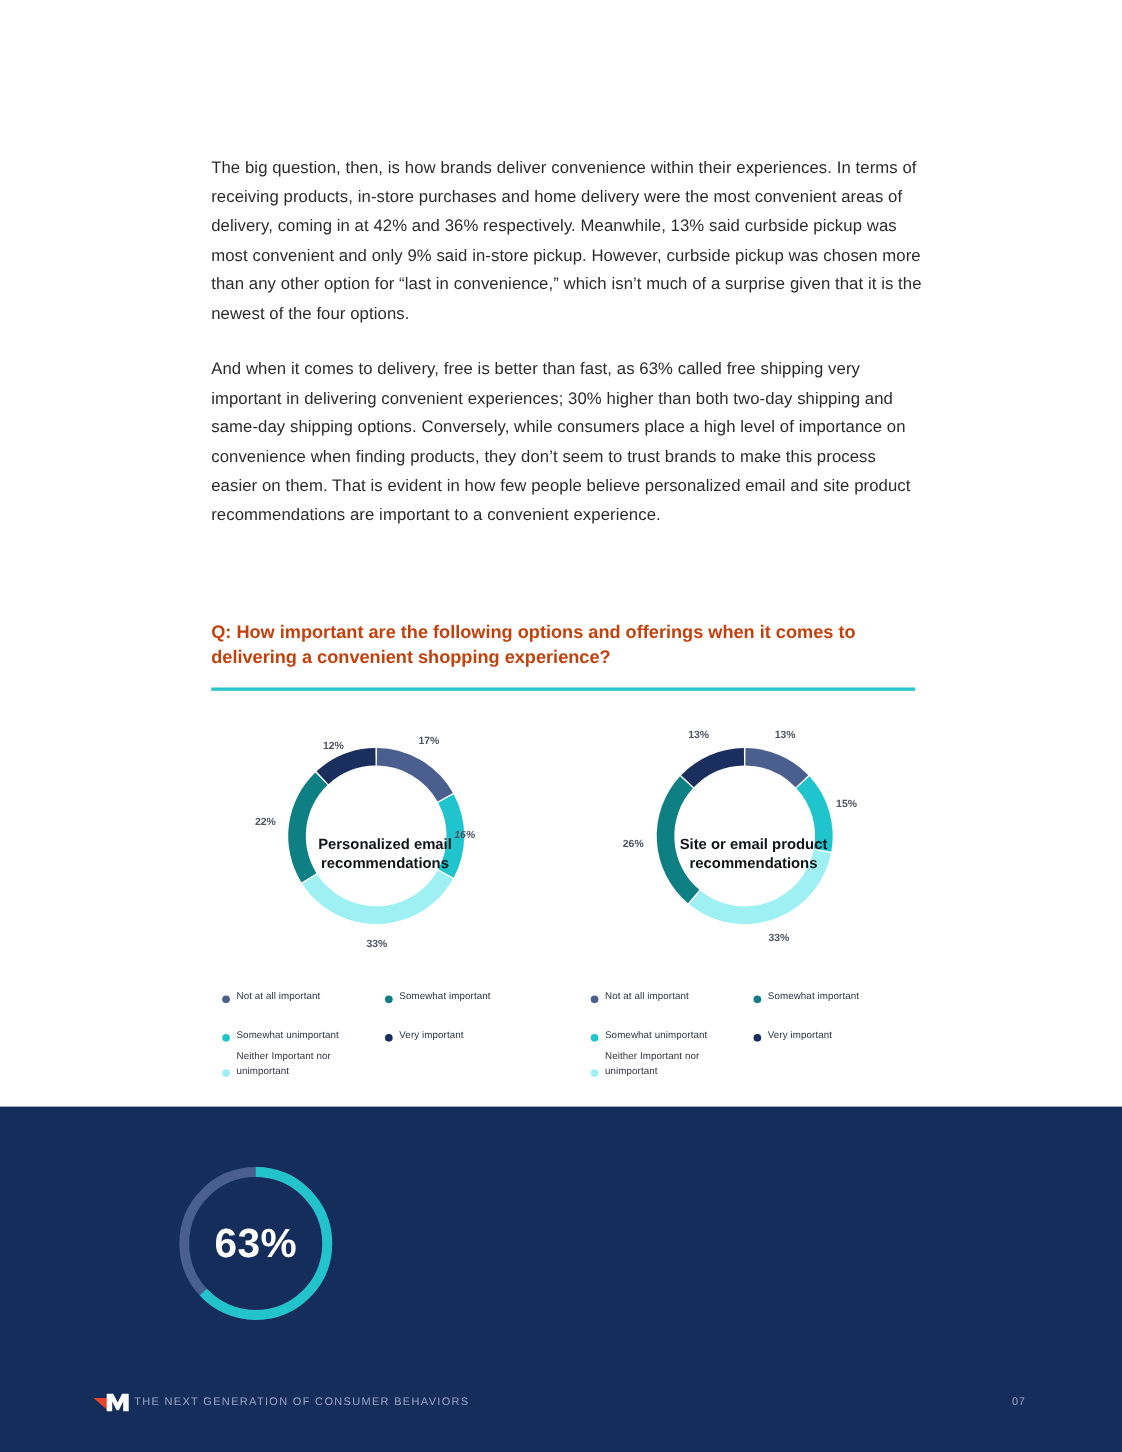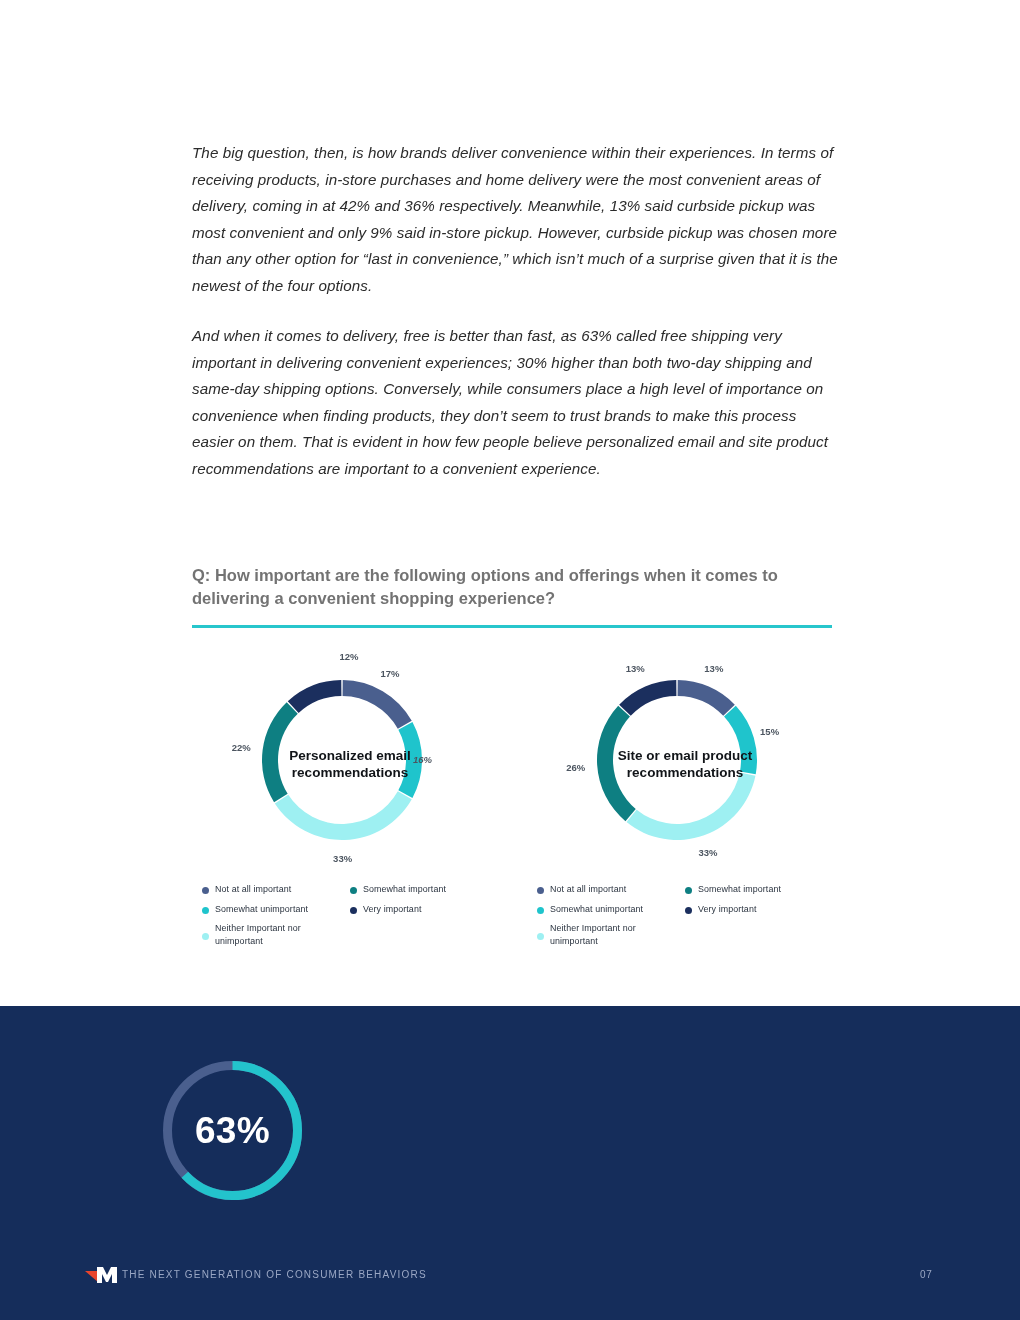--- a/index.html
+++ b/index.html
@@ -5,70 +5,70 @@
   * { box-sizing: border-box; margin: 0; padding: 0; }
   html, body {
     width: 1020px; height: 1320px;
     background: #ffffff;
     font-family: "Liberation Sans", sans-serif;
     overflow: hidden;
   }
   .page { position: relative; width: 1020px; height: 1320px; background: #ffffff; }
 
   
-  .content { position: absolute; left: 192px; top: 140px; width: 650px; font-style: italic; }
+  .content { position: absolute; left: 192px; top: 140px; width: 650px; }
   .para {
     font-size: 15.2px;
     line-height: 26.5px;
     color: #2b2b2b;
     letter-spacing: .005em;
     margin-bottom: 24px;
   }
 
   
   .question {
     position: absolute; left: 192px; top: 564px; width: 620px;
     font-size: 16.5px; font-weight: bold; line-height: 23px;
-    color: #737373;
+    color: #c2410c;
   }
   .rule {
     position: absolute; left: 192px; top: 625px;
     width: 640px; height: 3px; background: #27c6cc;
   }
 
   
   .charts { position: absolute; left: 0; top: 645px; width: 1020px; height: 340px; }
   .chart-block { position: absolute; width: 400px; }
   .chart-block.left  { left: 150px; }
   .chart-block.right { left: 485px; }
 
   .donut-wrap { position: relative; width: 400px; height: 230px; }
   .donut-svg { position: absolute; left: 0; top: 0; }
 
   .donut-center {
-    position: absolute; left: 0; top: 4px; width: 400px; height: 230px;
+    position: absolute; left: 0; top: 16px; width: 400px; height: 230px;
     display: flex; align-items: center; justify-content: center;
     pointer-events: none;
   }
   .donut-center span {
     display: block; width: 180px; text-align: center;
     font-size: 13.5px; font-weight: bold; color: #111418; line-height: 17px;
   }
   .slice-label {
     position: absolute;
     font-size: 9.5px; font-weight: bold; color: #4c5560;
     white-space: nowrap;
   }
 
   
   .legend { position: relative; width: 330px; margin-top: 8px; }
   .legend-row { display: flex; margin-bottom: 7px; }
-  .legend-item { display: flex; align-items: center; }
+  .legend-item { display: flex; align-items: flex-end; }
   .legend-item.col1 { width: 148px; }
-  .legend-item.col2 { width: 180px; }
+  .legend-item.col2 { width: 180px; margin-top: 16px; }
   .legend-dot {
     width: 7px; height: 7px; border-radius: 50%;
     margin-top: 3px; margin-right: 6px; flex: 0 0 auto;
   }
   .legend-text {
     font-size: 8.9px; color: #2b3440; line-height: 12.5px;
     letter-spacing: .01em;
   }
 
   
@@ -128,21 +128,21 @@
             </g>
         </svg>
         <div class="donut-center">
           <span>Personalized email recommendations</span>
         </div>
         <div id="donut1-labels">
             <div class="slice-label" style="left: 230.395px; top: 23px;">17%</div>
             <div class="slice-label" style="left: 263px; top: 109px; font-style: italic;">16%</div>
             <div class="slice-label" style="left: 183.11px; top: 207.951px;">33%</div>
             <div class="slice-label" style="left: 81.7806px; top: 96.592px;">22%</div>
-            <div class="slice-label" style="left: 143.556px; top: 6px; margin-left: 46px;">12%</div>
+            <div class="slice-label" style="left: 143.556px; top: 28px;">12%</div>
           </div>
       </div>
       <div class="legend" style="margin-left:52px">
         <div class="legend-row">
           <div class="legend-item col1">
             <span class="legend-dot" style="background: rgb(74, 95, 142);"></span>
             <span class="legend-text">Not at all important</span>
           </div>
           <div class="legend-item col2">
             <span class="legend-dot" style="background: rgb(14, 127, 130);"></span>

